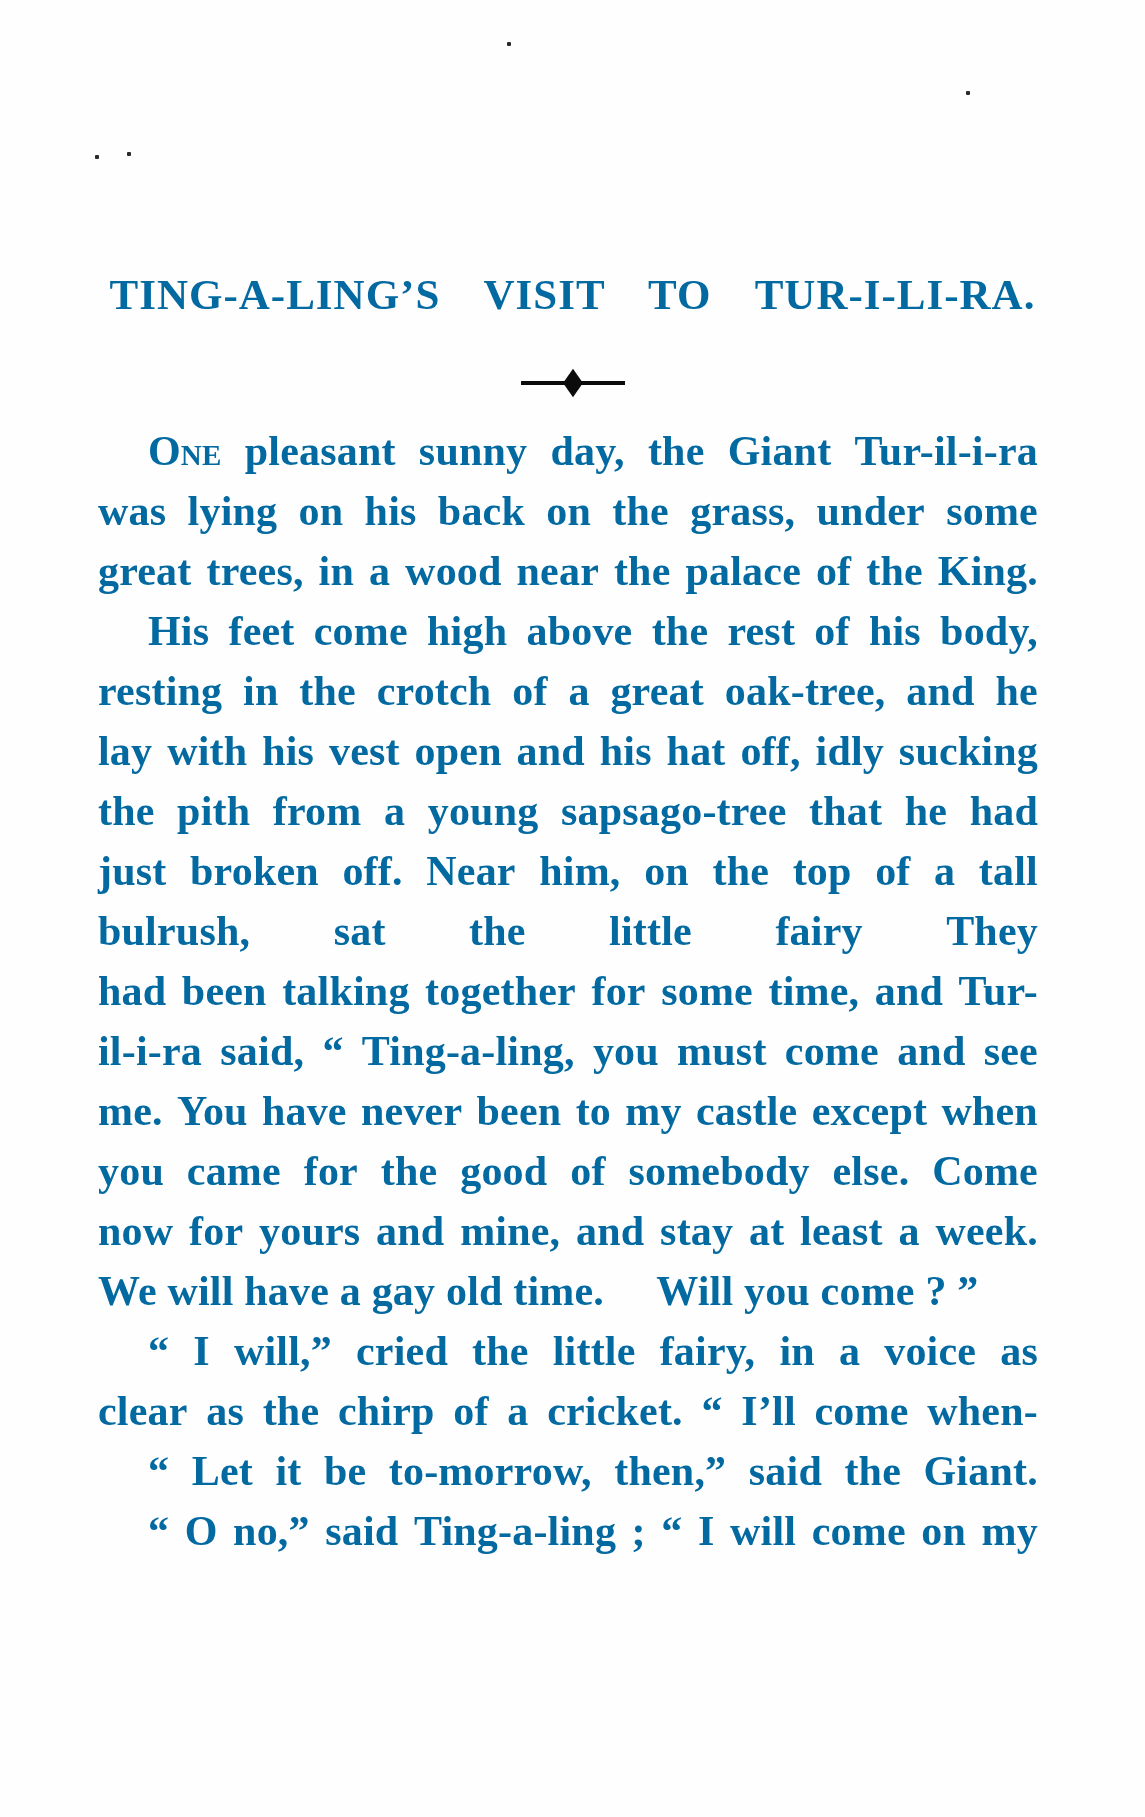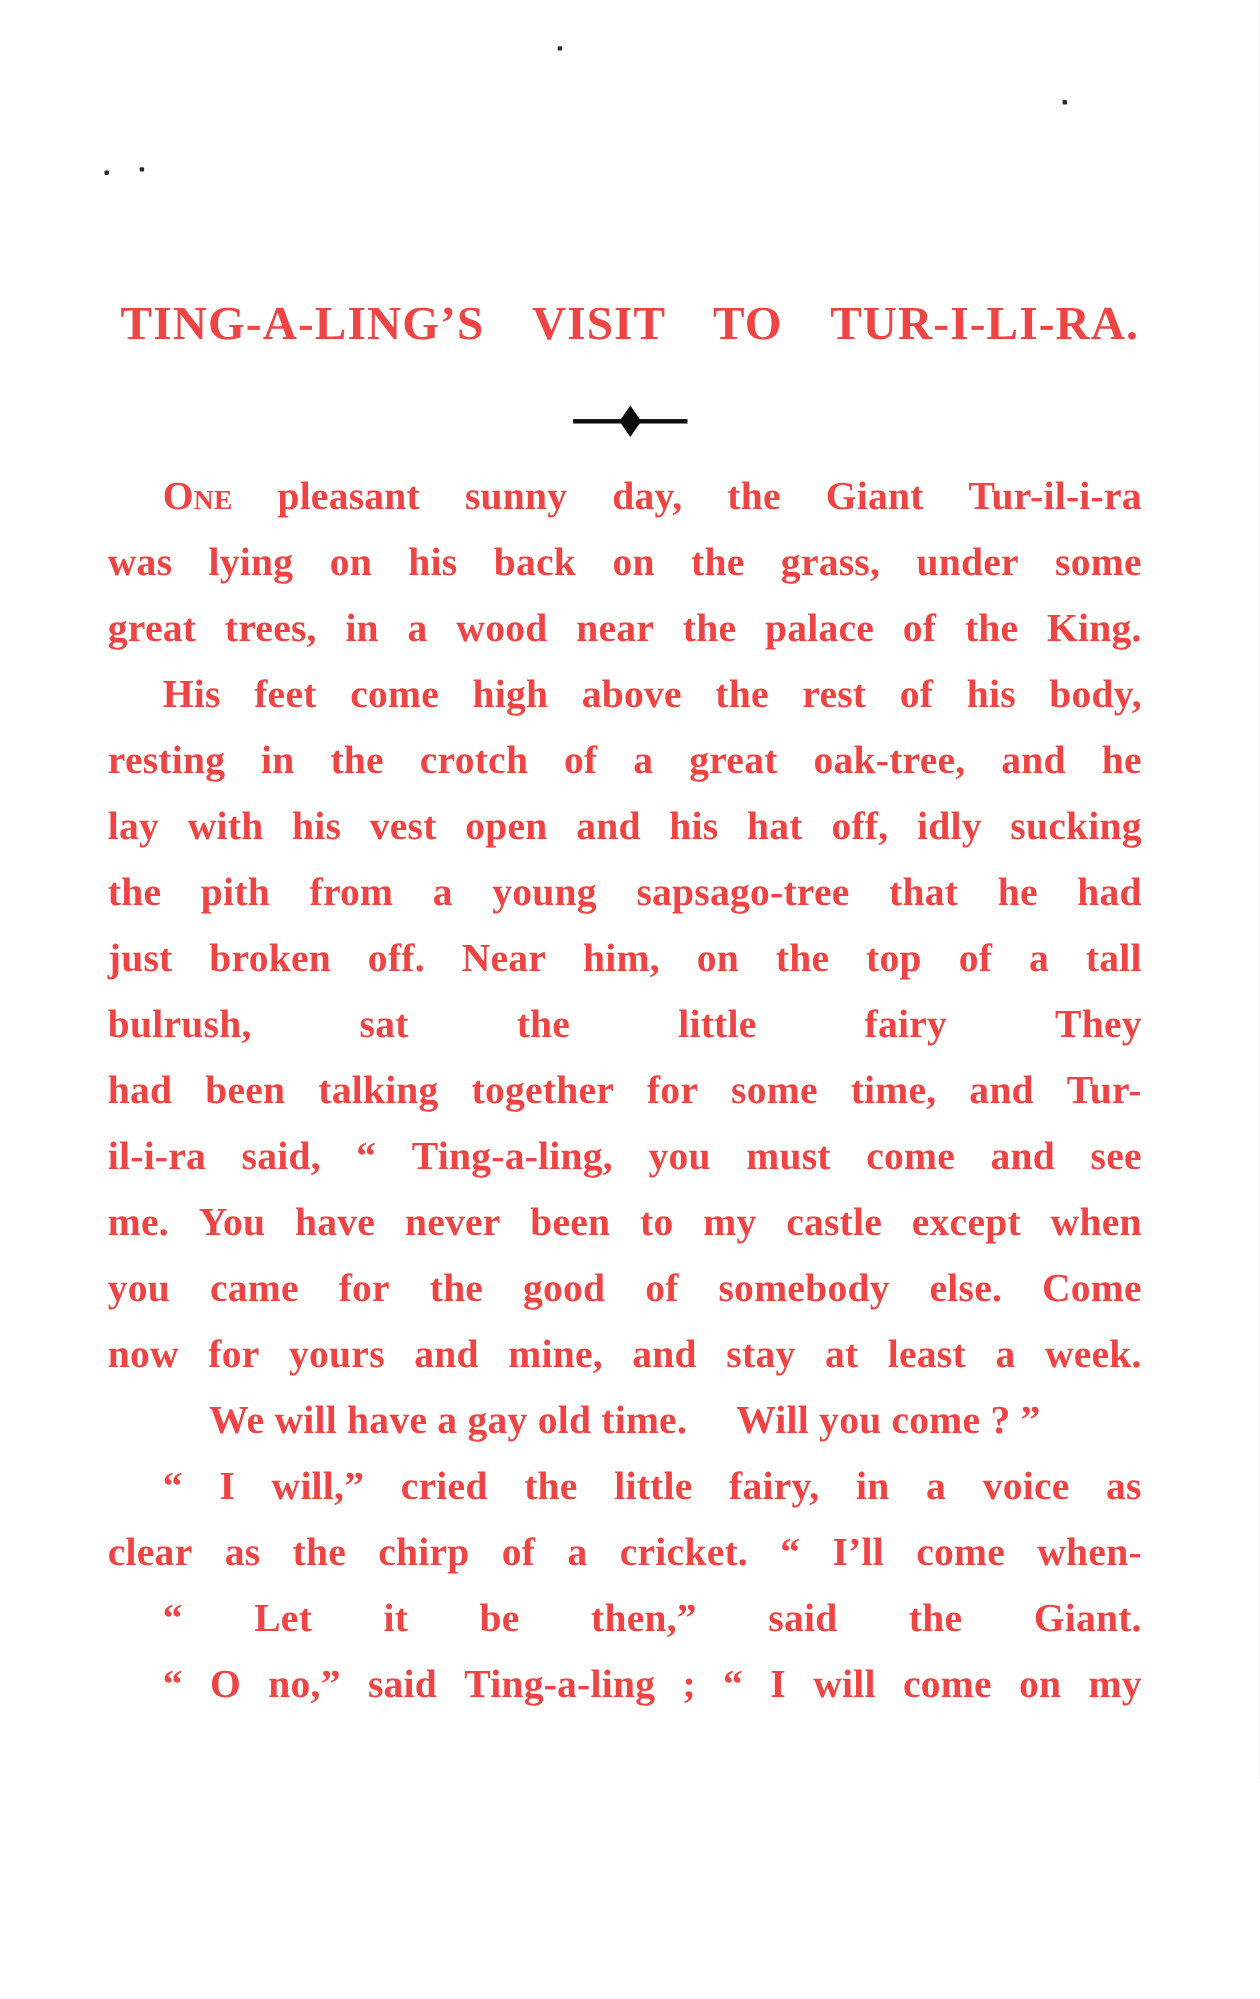--- a/index.html
+++ b/index.html
@@ -2,21 +2,21 @@
 <html><head>
 <meta charset="utf-8">
 <style>
   html,body { margin:0; padding:0; background:#e8e8e8; }
   .page {
     position: relative;
     width: 1145px;
     height: 1817px;
     margin: 0 auto;
     background: #fefefe;
-    color: #ef4444;
+    color: #0369a1;
     font-family: "Liberation Serif", "DejaVu Serif", serif;
     overflow: hidden;
   }
   .title {
     margin: 272px auto 0;
     text-align: center;
     font-size: 43px;
     font-weight: bold;
     line-height: 46px;
     letter-spacing: 1px;
@@ -38,24 +38,23 @@
   .divider .diamond {
     position: absolute;
     left: 50%; top: 50%;
     width: 14px; height: 14px;
     background: #0b0b0b;
     transform: translate(-50%,-50%) scale(1,1.45) rotate(45deg);
   }
   .story {
     margin: 27px 0 0 98px;
     width: 940px;
-    font-size: 36px;
+    font-size: 42px;
     font-weight: bold;
     letter-spacing: 0.2px;
-    text-align: center;
   }
   .line {
     height: 60px;
     line-height: 60px;
     white-space: nowrap;
   }
   .line.justify {
     display: flex;
     justify-content: space-between;
   }
@@ -273,20 +272,21 @@
           <span>come</span>
           <span>when-</span>
         </div>
       </div>
       <div>
         <div class="line justify indent">
           <span>“</span>
           <span>Let</span>
           <span>it</span>
           <span>be</span>
+          <span>to-morrow,</span>
           <span>then,”</span>
           <span>said</span>
           <span>the</span>
           <span>Giant.</span>
         </div>
       </div>
       <div>
         <div class="line justify indent">
           <span>“</span>
           <span>O</span>

